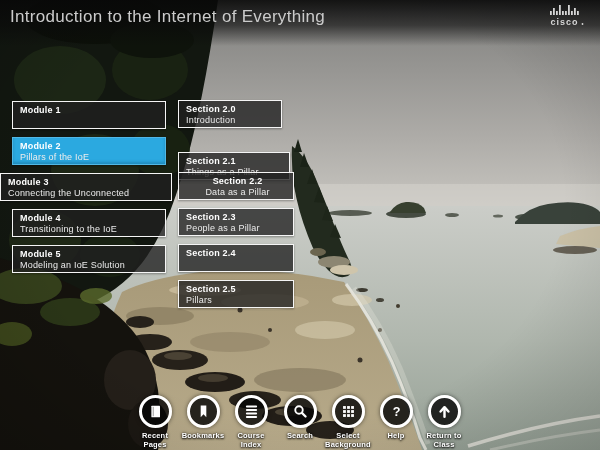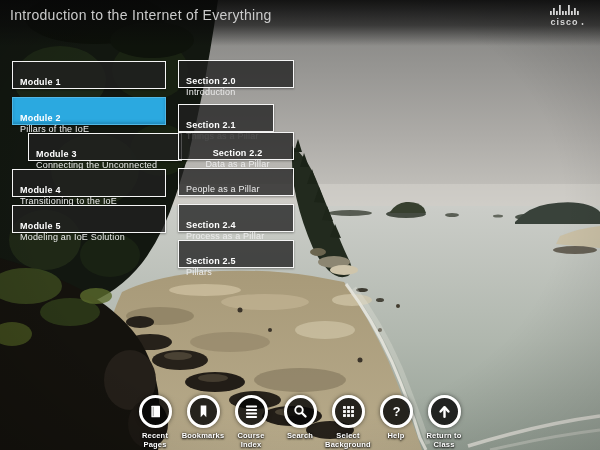--- a/index.html
+++ b/index.html
@@ -9,30 +9,31 @@
     --accent:#2BA9E0;--boxbg:rgba(32,32,32,0.78);--boxborder:#F5F5F5;
   }
   .bg-svg{position:absolute;left:0;top:0;width:600px;height:450px;display:block;}
   .vignette{position:absolute;inset:0;pointer-events:none;
     background:radial-gradient(ellipse at 50% 45%, rgba(0,0,0,0) 62%, rgba(0,0,0,0.16) 100%);}
   .header{
     position:absolute;top:0;left:0;right:0;height:46px;
     background:linear-gradient(to bottom, rgba(8,8,8,0.90) 0%, rgba(10,10,10,0.62) 55%, rgba(20,20,20,0) 100%);
   }
   .page-title{
-    position:absolute;left:10px;top:7px;font-size:14px;font-weight:400;
+    position:absolute;left:10px;top:7px;font-size:17px;font-weight:400;
     color:#cbcbcb;letter-spacing:0.3px;
   }
   .cisco-logo{position:absolute;right:10px;top:4px;width:44px;height:26px;}
   
   .menu-box{
     position:absolute;height:28px;box-sizing:border-box;
     background:var(--boxbg);border:1.5px solid var(--boxborder);
-    padding:15px 4px 0 7px;color:#fff;cursor:pointer;
+    padding:3px 4px 0 7px;color:#fff;cursor:pointer;
     box-shadow:0 1px 2px rgba(0,0,0,0.35);
+    margin-top:40px;
   }
   .menu-box.selected{
     background:var(--accent);border-color:rgba(255,255,255,0.18);
     box-shadow:inset 0 -2px 3px rgba(0,50,80,0.25), 0 1px 2px rgba(0,0,0,0.35);
   }
   .mb-title{font-size:9px;font-weight:bold;line-height:11px;letter-spacing:0.2px;}
   .mb-sub{font-size:9px;font-weight:normal;line-height:11px;color:#ececec;letter-spacing:0.2px;}
   
   .tool-btn{
     position:absolute;top:395px;width:64px;display:flex;flex-direction:column;
@@ -175,52 +176,52 @@
   </div>
 
   <div id="module-list">
       <div class="menu-box" style="left: 12px; width: 154px; top: 61px;">
       <div class="mb-title">Module 1</div>
     </div>
       <div class="menu-box selected" style="left: 12px; width: 154px; top: 97px;">
       <div class="mb-title">Module 2</div>
       <div class="mb-sub">Pillars of the IoE</div>
     </div>
-      <div class="menu-box" style="left: 28px; width: 154px; top: 133px;">
+      <div class="menu-box" style="left: 0; width: 172px; top: 133px;">
       <div class="mb-title">Module 3</div>
       <div class="mb-sub">Connecting the Unconnected</div>
     </div>
       <div class="menu-box" style="left: 12px; width: 154px; top: 169px;">
       <div class="mb-title">Module 4</div>
       <div class="mb-sub">Transitioning to the IoE</div>
     </div>
       <div class="menu-box" style="left: 12px; width: 154px; top: 205px;">
       <div class="mb-title">Module 5</div>
       <div class="mb-sub">Modeling an IoE Solution</div>
     </div>
     </div>
   <div id="section-list">
-      <div class="menu-box" style="left: 178px; width: 116px; top: 60px;">
+      <div class="menu-box" style="left: 178px; width: 104px; top: 60px;">
       <div class="mb-title">Section 2.0</div>
       <div class="mb-sub">Introduction</div>
     </div>
-      <div class="menu-box" style="left: 178px; width: 96px; top: 104px;">
+      <div class="menu-box" style="left: 178px; width: 112px; top: 112px;">
       <div class="mb-title">Section 2.1</div>
       <div class="mb-sub">Things as a Pillar</div>
     </div>
       <div class="menu-box" style="left: 178px; width: 116px; top: 132px; text-align: center;">
       <div class="mb-title">Section 2.2</div>
       <div class="mb-sub">Data as a Pillar</div>
     </div>
       <div class="menu-box" style="left: 178px; width: 116px; top: 168px;">
+      <div class="mb-title">Section 2.3</div>
       <div class="mb-sub">People as a Pillar</div>
     </div>
       <div class="menu-box" style="left: 178px; width: 116px; top: 204px;">
       <div class="mb-title">Section 2.4</div>
-      <div class="mb-sub">Process as a Pillar</div>
     </div>
       <div class="menu-box" style="left: 178px; width: 116px; top: 240px;">
       <div class="mb-title">Section 2.5</div>
       <div class="mb-sub">Pillars</div>
     </div>
     </div>
 
   <div id="toolbar">
       <div class="tool-btn" style="left: 123px;">
       <div class="tool-circle">

